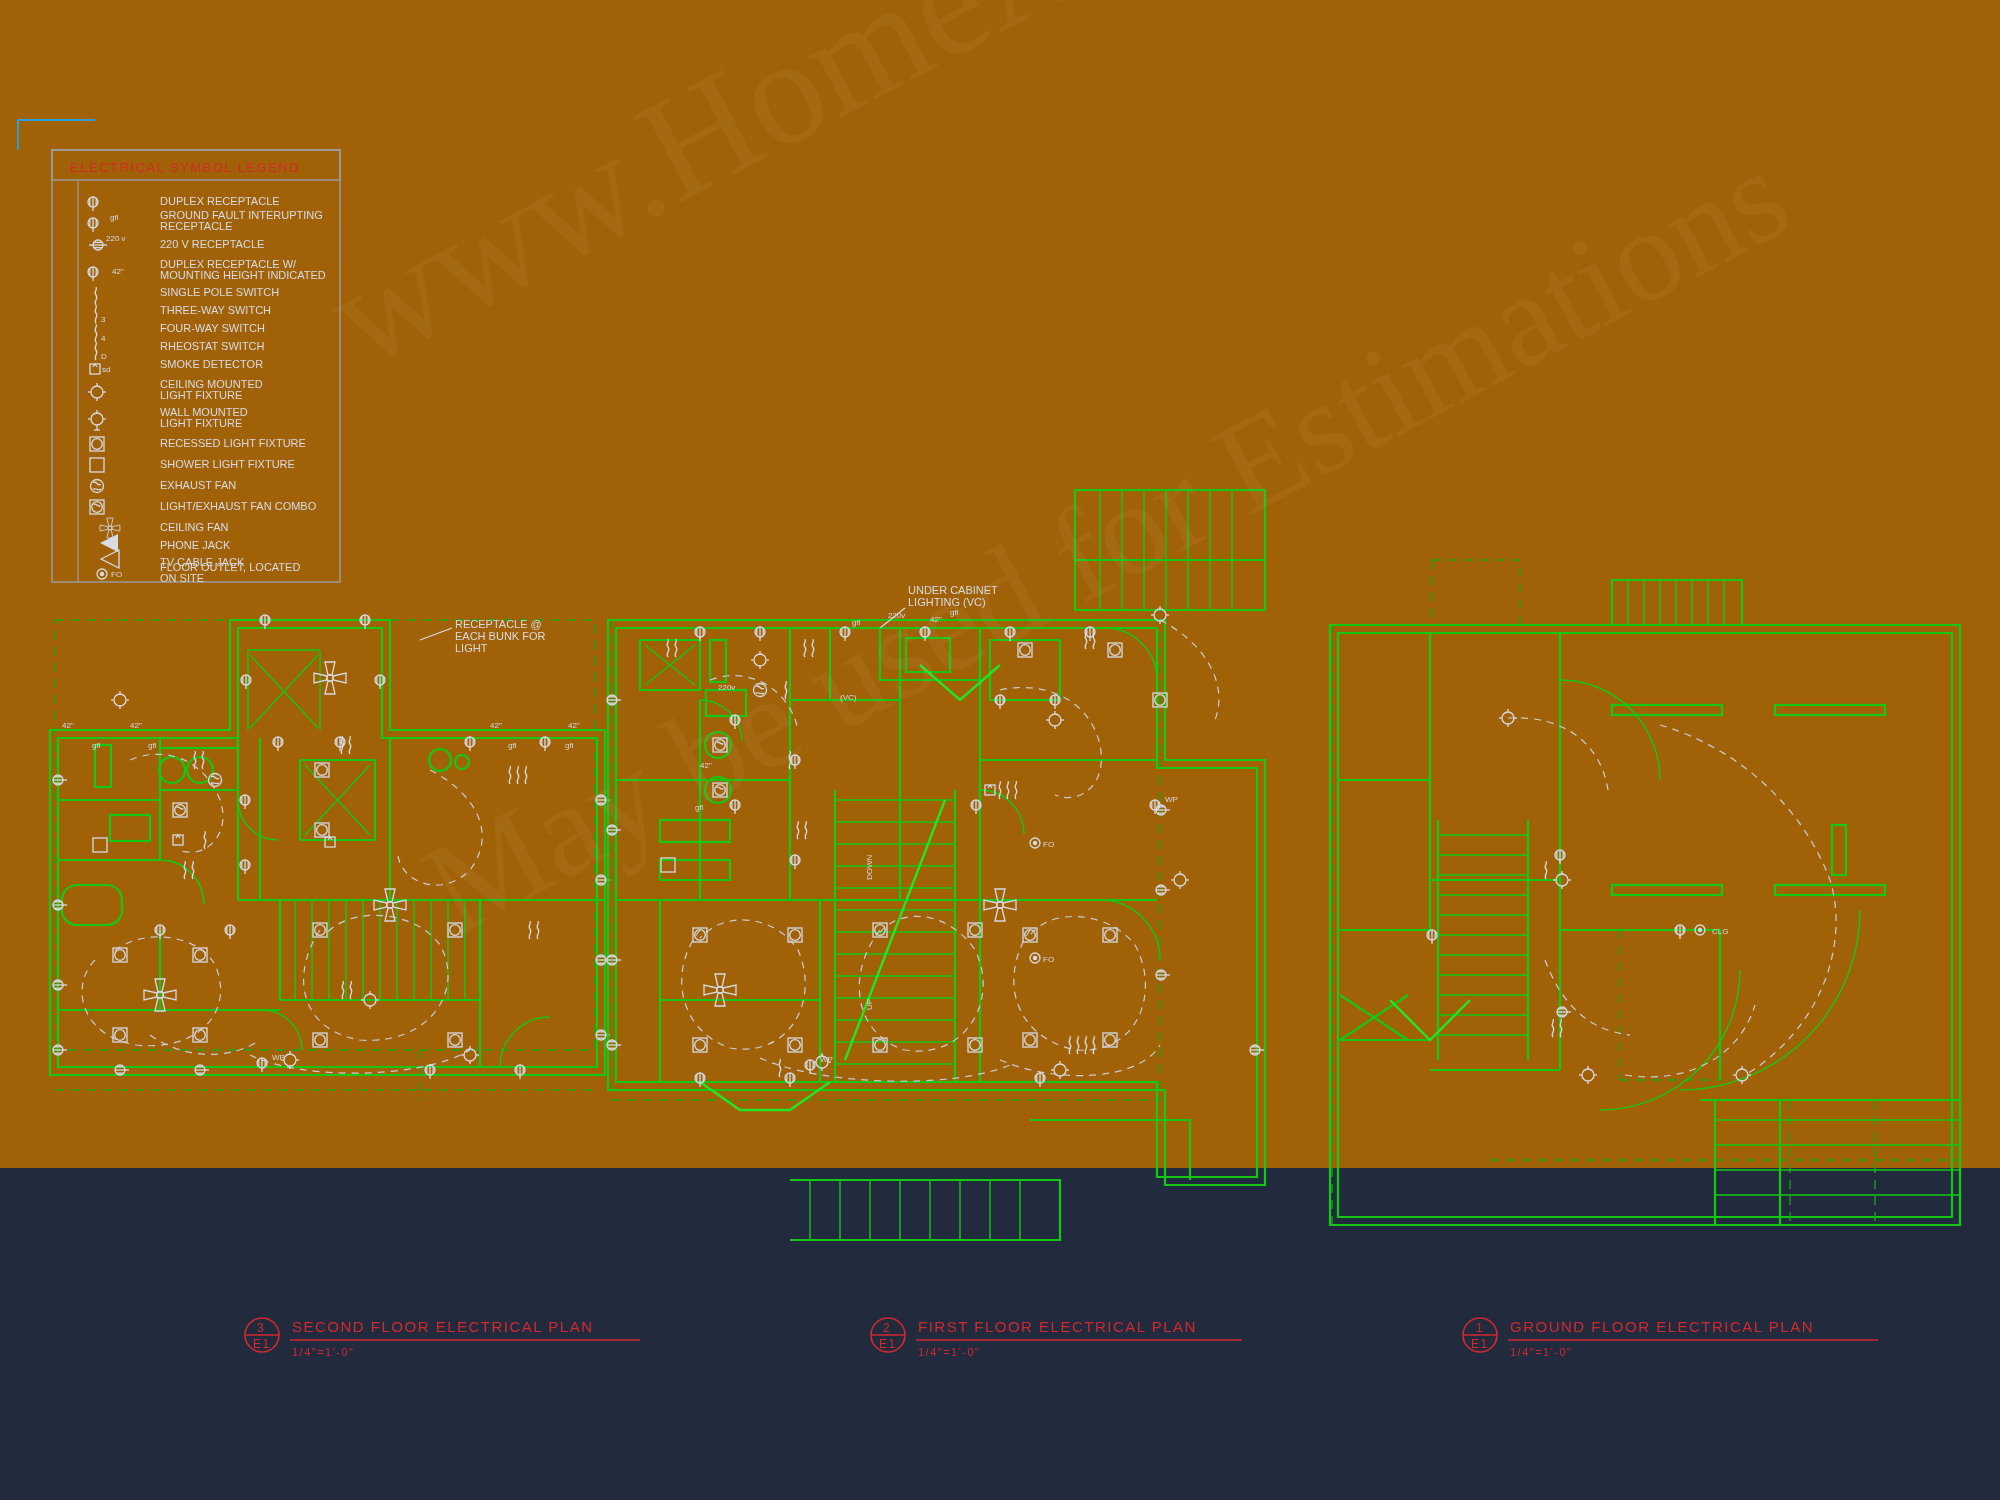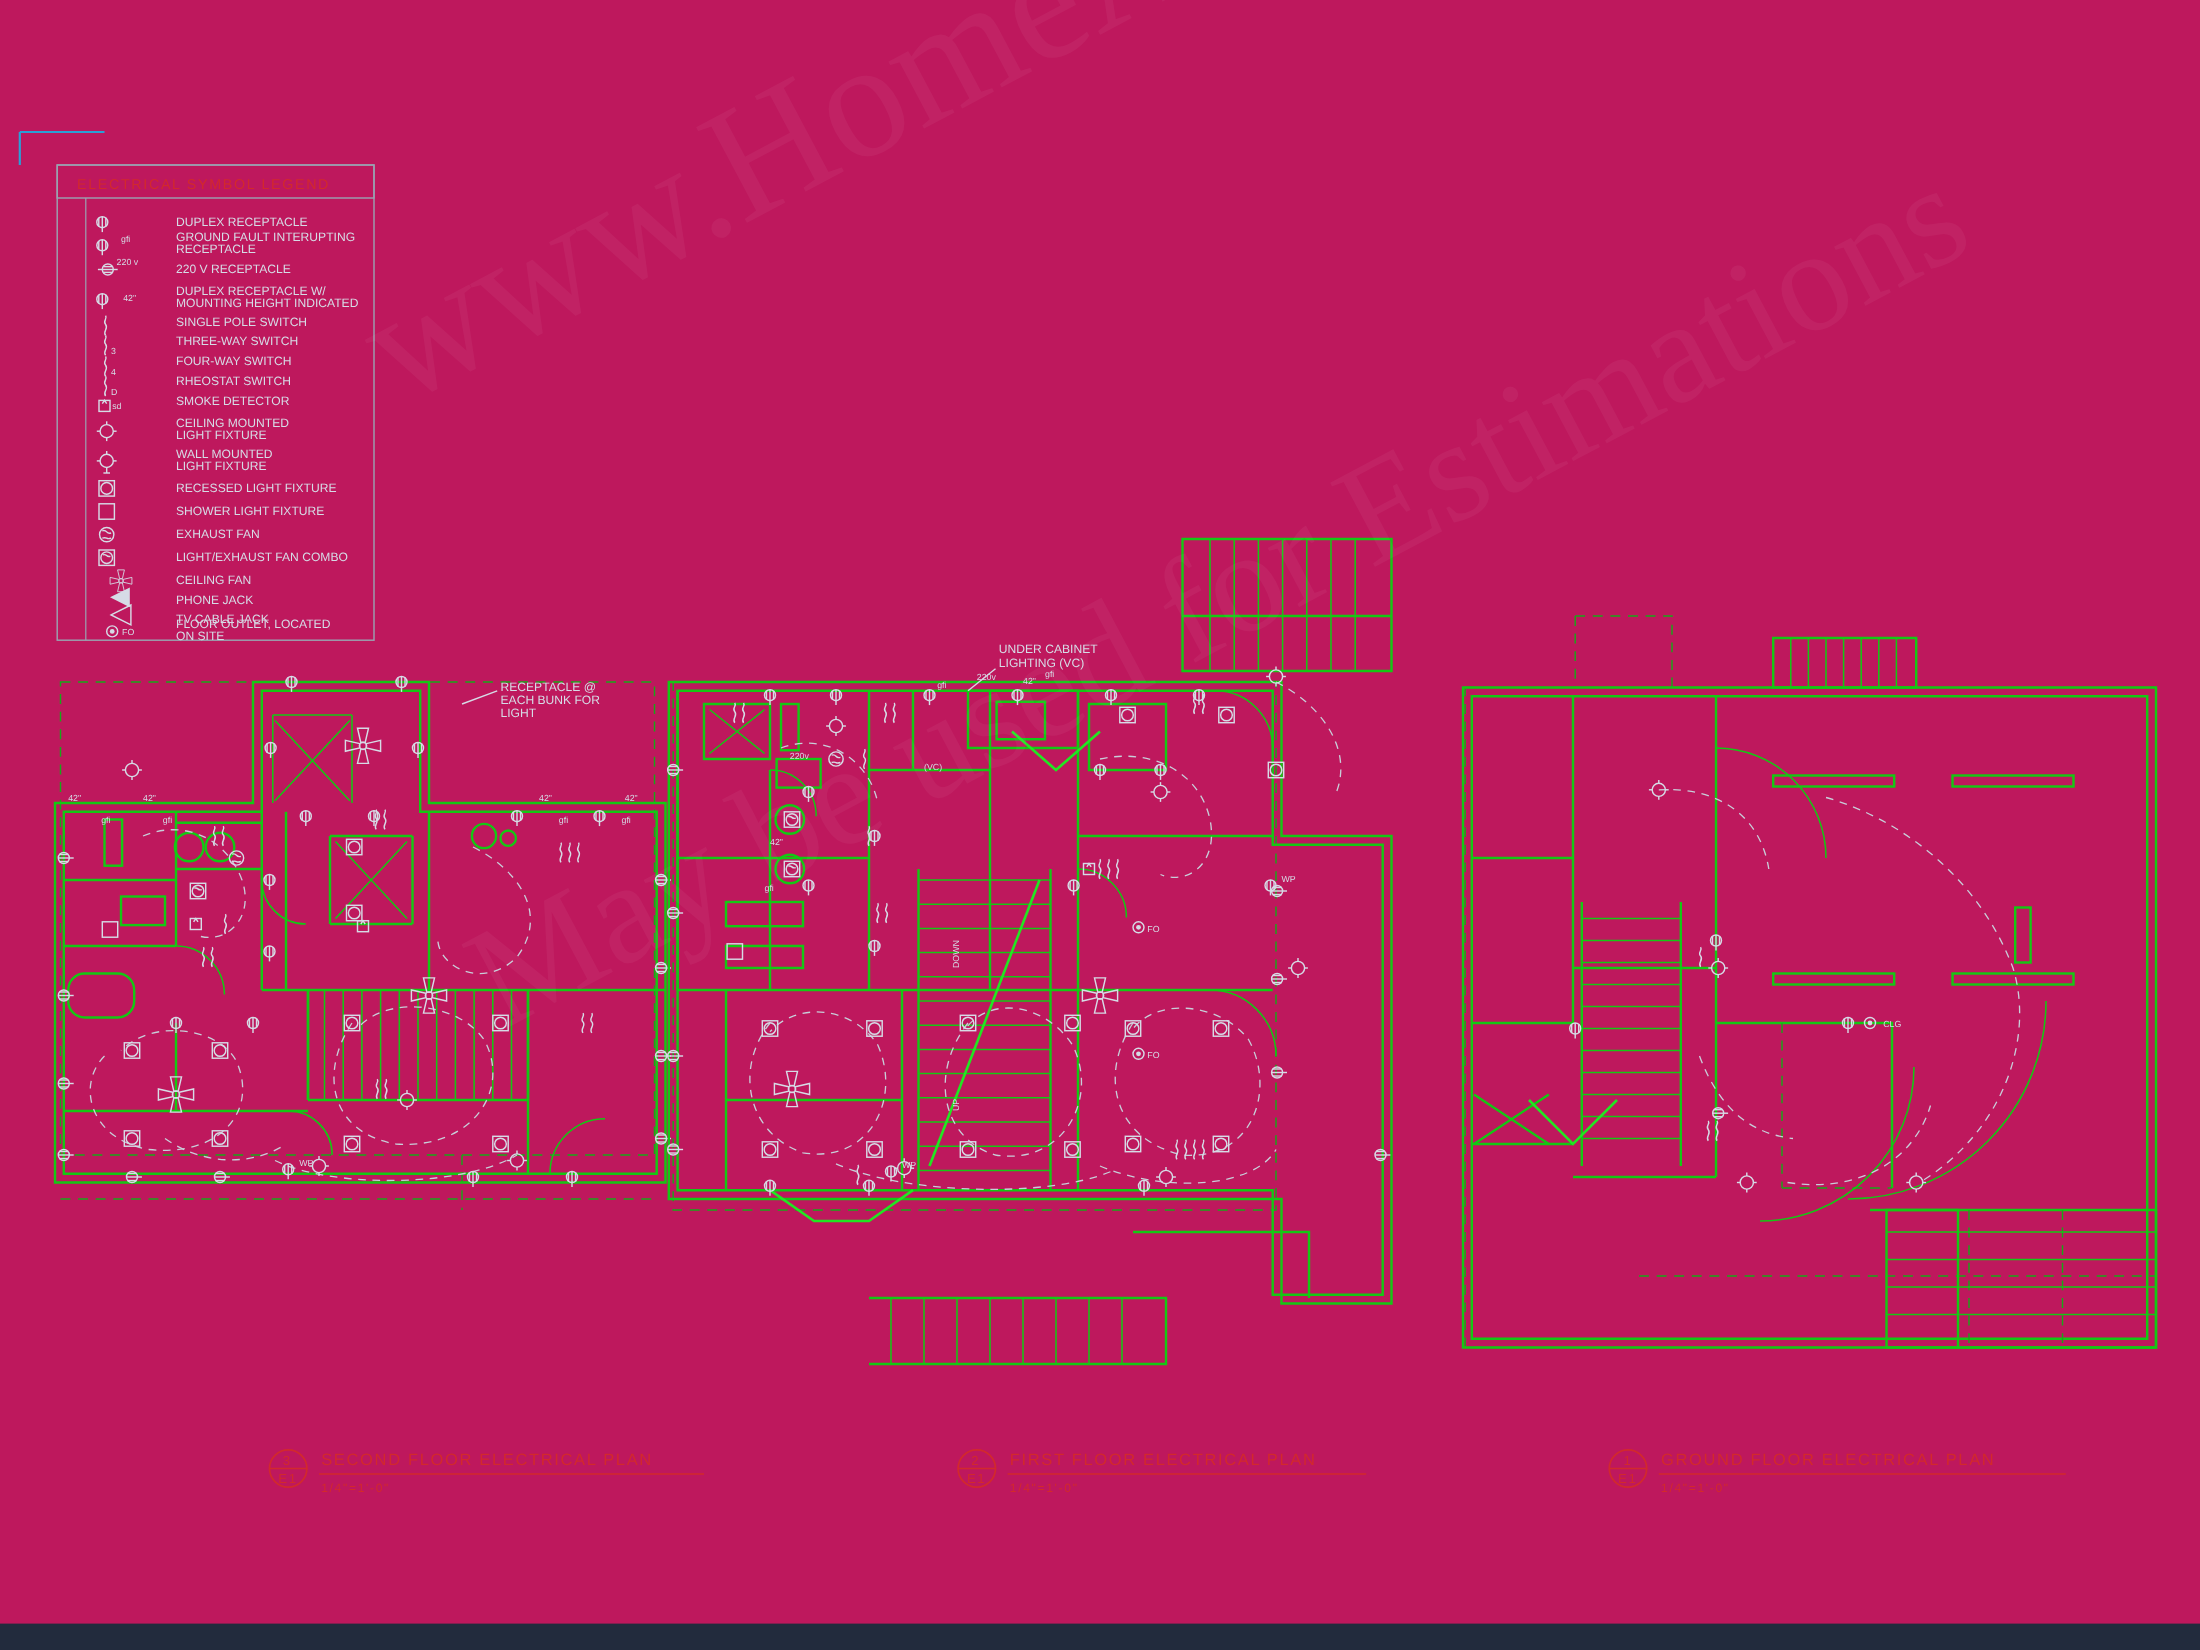--- a/index.html
+++ b/index.html
@@ -1,18 +1,18 @@
 <!DOCTYPE html>
 <html><head>
 <meta charset="utf-8">
 <style>
   html,body{margin:0;padding:0;background:#222b3d;}
   body{width:2000px;height:1500px;overflow:hidden;
        font-family:"Liberation Sans",sans-serif;}
-  #sheet{position:relative;width:2000px;height:1476px;background:#be185d;}
+  #sheet{position:relative;width:2000px;height:1168px;background:#a16207;}
   svg{display:block;}
   .wm{position:absolute;pointer-events:none;color:#ffffff;opacity:.045;
       font-family:"Liberation Serif",serif;white-space:nowrap;}
   #wm1{top:250px;left:300px;font-size:150px;transform:rotate(-28deg);transform-origin:0 0;}
   #wm2{top:830px;left:400px;font-size:132px;transform:rotate(-28deg);transform-origin:0 0;}
   .redtxt{font-family:"Liberation Sans",sans-serif;fill:#d2292d;letter-spacing:1.5px;}
 </style>
 </head>
 <body>
 

